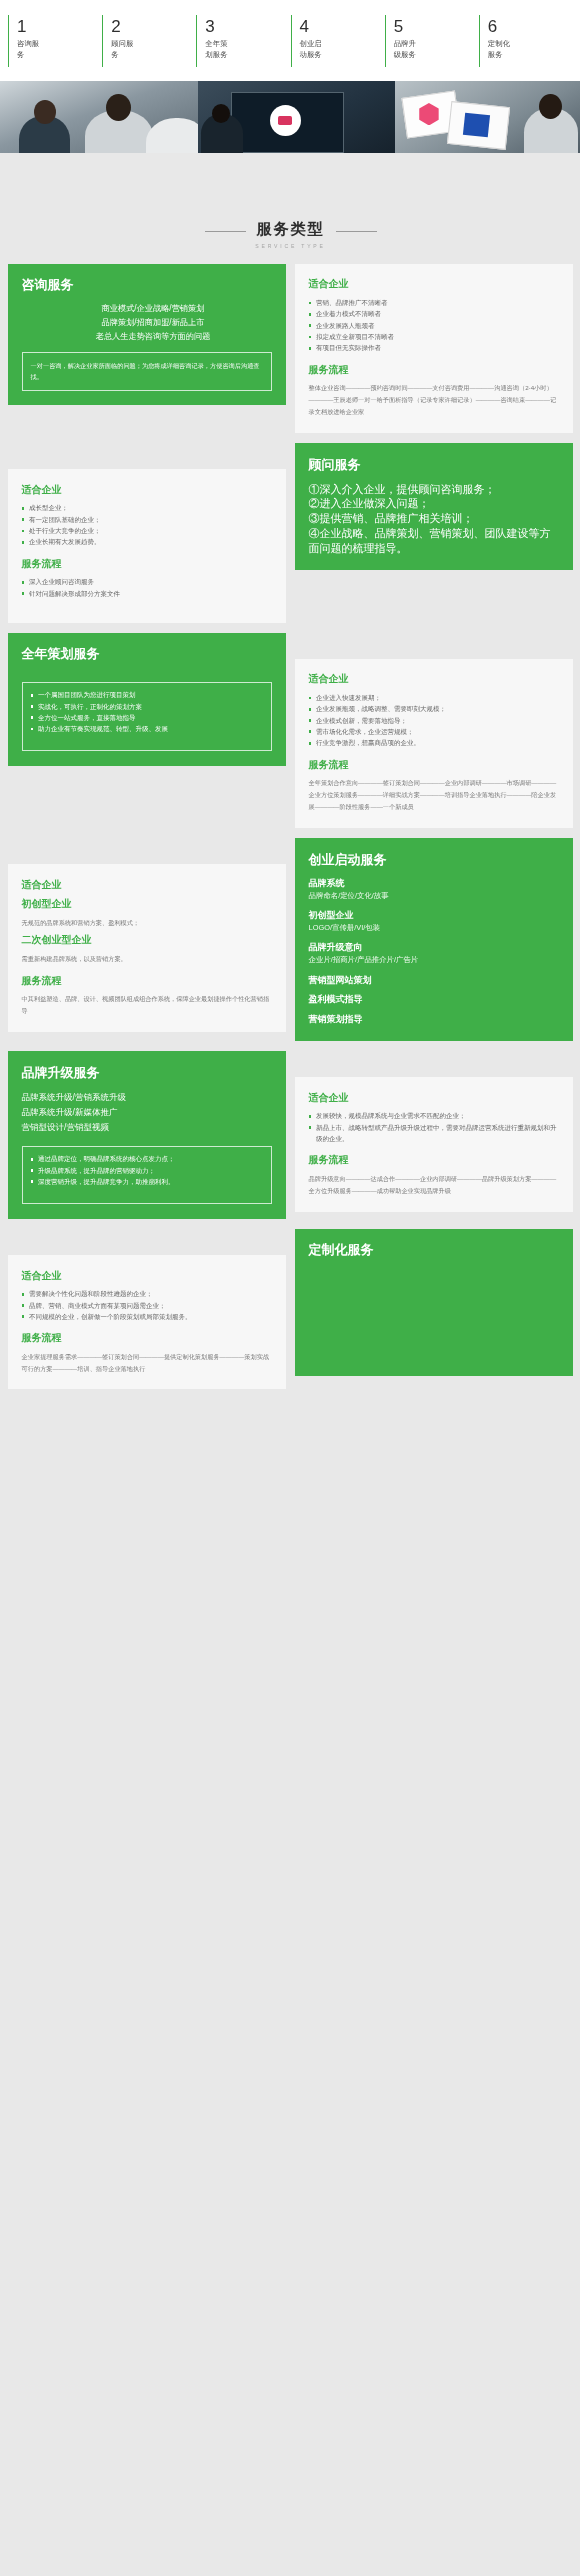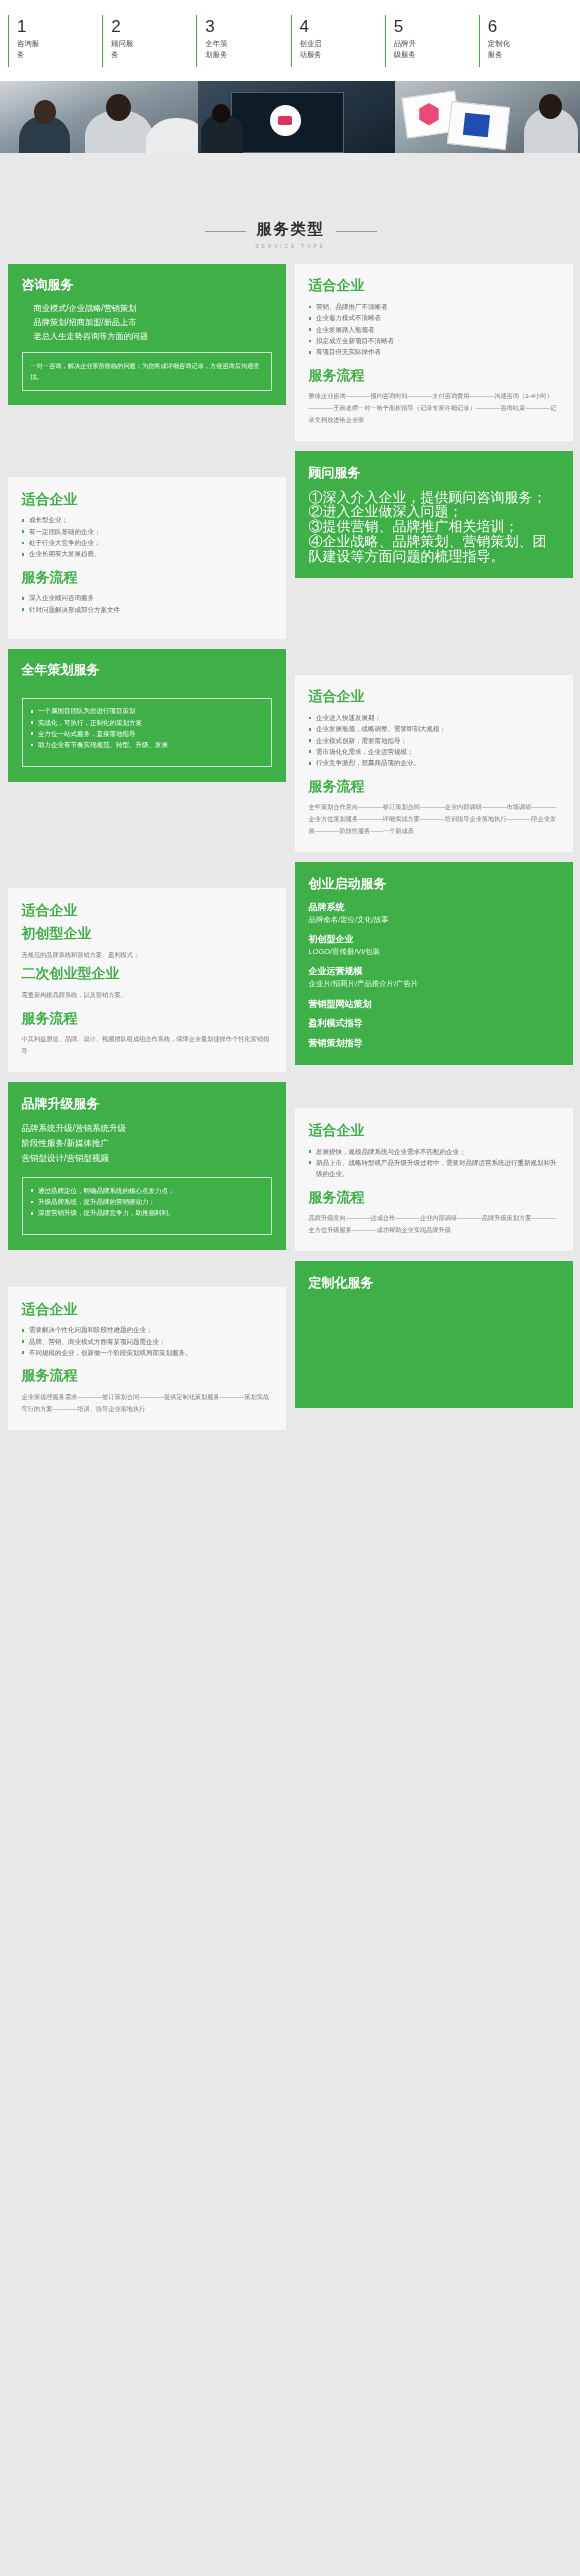--- a/index.html
+++ b/index.html
@@ -135,30 +135,30 @@
     padding: 12.5px 13.6px 14.7px 13.6px;
   }
   .blk-title {
     font-size: 13px;
     font-weight: bold;
     margin-bottom: 9px;
     line-height: 17px;
   }
   .green .blk-title { color: #ffffff; }
 
-  .lead-list { margin: 0 0 8px 12px; }
+  .lead-list { margin: 0 0 8px 12px; text-align: center; }
   .lead-list li {
     list-style: none;
     font-size: 8.2px;
     line-height: 14px;
     color: #ffffff;
   }
 
   .sub-head {
-    font-size: 14px;
+    font-size: 10px;
     font-weight: bold;
     margin: 1.1px 0 5.7px 0;
   }
   .white .sub-head { color: #3faf48; }
 
   ul.bullets { list-style: none; margin-bottom: 9px; }
   ul.bullets li {
     font-size: 6.5px;
     line-height: 11.3px;
     color: #666;
@@ -193,21 +193,21 @@
     list-style: none;
     font-size: 8.5px;
     line-height: 15.3px;
     color: #ffffff;
   }
   .spacer-sm { height: 4.5px; }
   .tall { min-height: 147px; }
 
   .num-list li {
     list-style: none;
-    font-size: 14px;
+    font-size: 11px;
     line-height: 14.7px;
     color: #ffffff;
   }
   .kv-title {
     font-size: 9px;
     font-weight: bold;
     color: #ffffff;
     margin-top: 6.8px;
   }
   .kv-sub {
@@ -365,34 +365,34 @@
       <div class="flow-text">需重新构建品牌系统，以及营销方案。</div>
       <div class="sub-head" style="margin-top:9px">服务流程</div>
       <div class="flow-text">中其利益塑造、品牌、设计、视频团队组成组合作系统，保障企业最划捷操作个性化营销指导</div>
     </div>
     <div class="col green">
       <div class="blk-title">创业启动服务</div>
       <div class="kv-title">品牌系统</div>
       <div class="kv-sub">品牌命名/定位/文化/故事</div>
       <div class="kv-title">初创型企业</div>
       <div class="kv-sub">LOGO/宣传册/VI/包装</div>
-      <div class="kv-title">企业运营规模</div>
+      <div class="kv-title">品牌升级意向</div>
       <div class="kv-sub">企业片/招商片/产品推介片/广告片</div>
       <div class="kv-title">营销型网站策划</div>
       <div class="kv-title">盈利模式指导</div>
       <div class="kv-title">营销策划指导</div>
     </div>
   </div>
 
   <div class="block">
     <div class="col green">
       <div class="blk-title">品牌升级服务</div>
       <ul class="mid-list">
         <li>品牌系统升级/营销系统升级</li>
-        <li>阶段性服务/新媒体推广</li>
+        <li>品牌系统升级/新媒体推广</li>
         <li>营销型设计/营销型视频</li>
       </ul>
       <div class="spacer-sm"></div>
       <div class="note-box">
         <ul class="bullets">
           <li>通过品牌定位，明确品牌系统的核心点发力点；</li>
           <li>升级品牌系统，提升品牌的营销驱动力；</li>
           <li>深度营销升级，提升品牌竞争力，助推崩利利。</li>
         </ul>
       </div>

